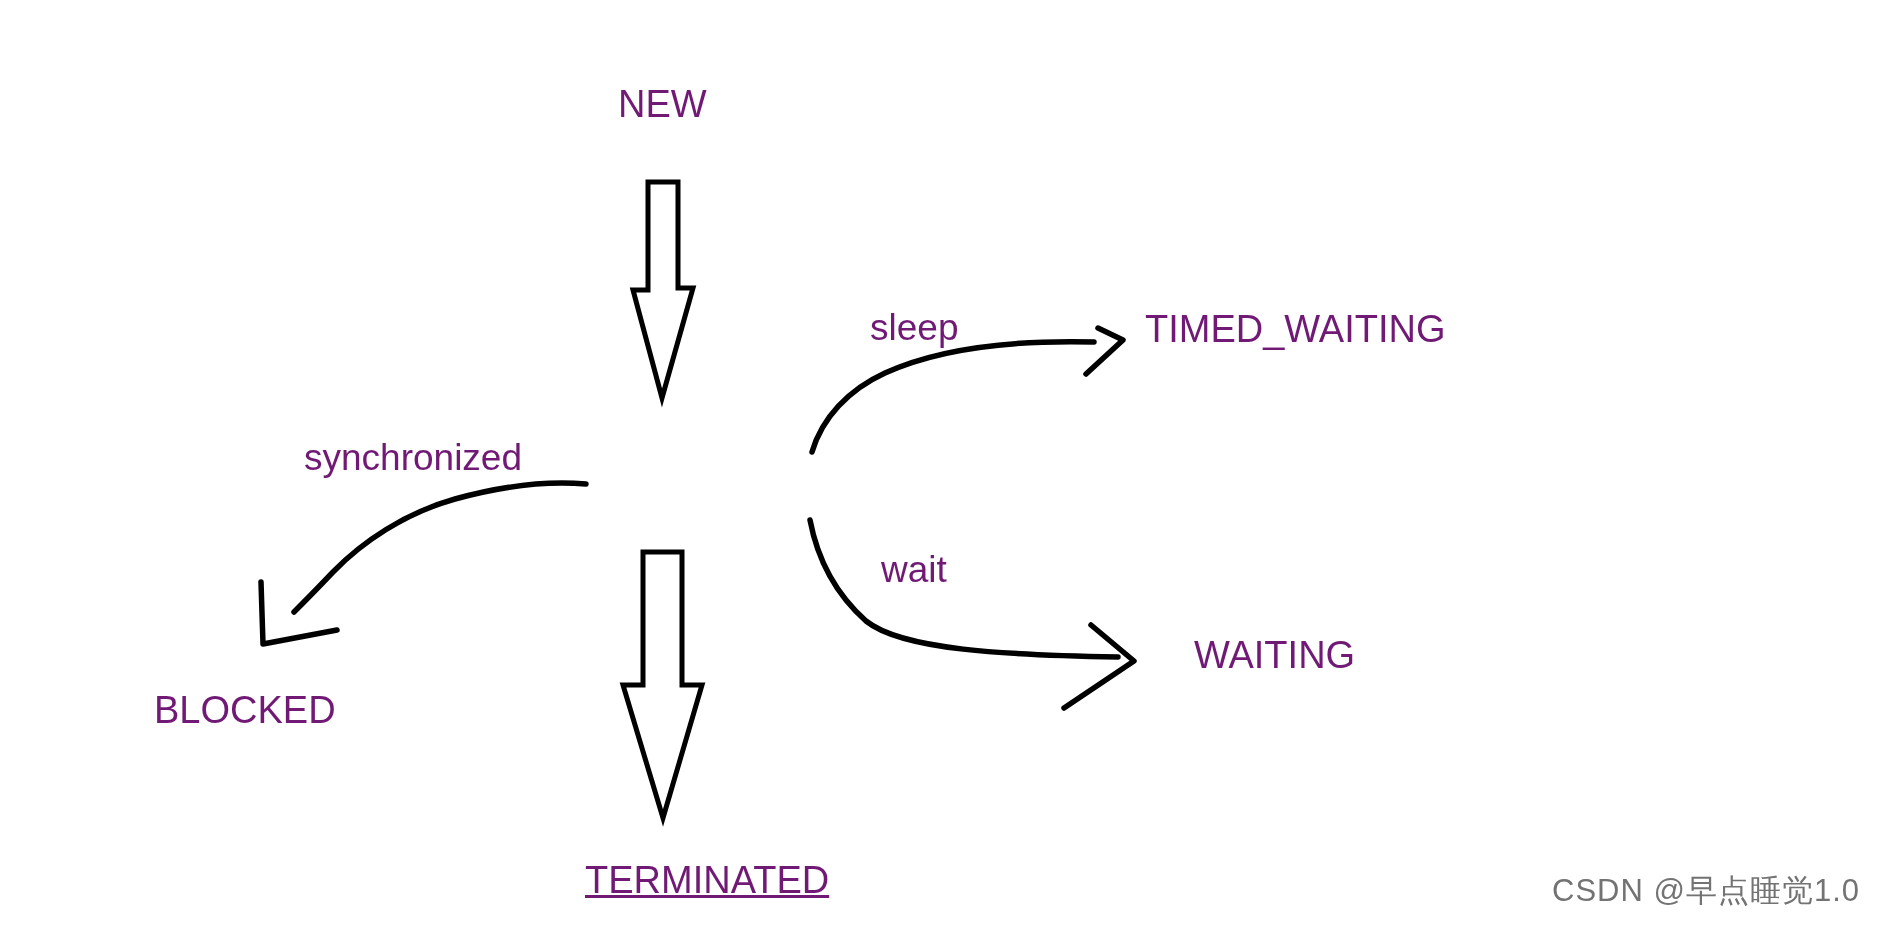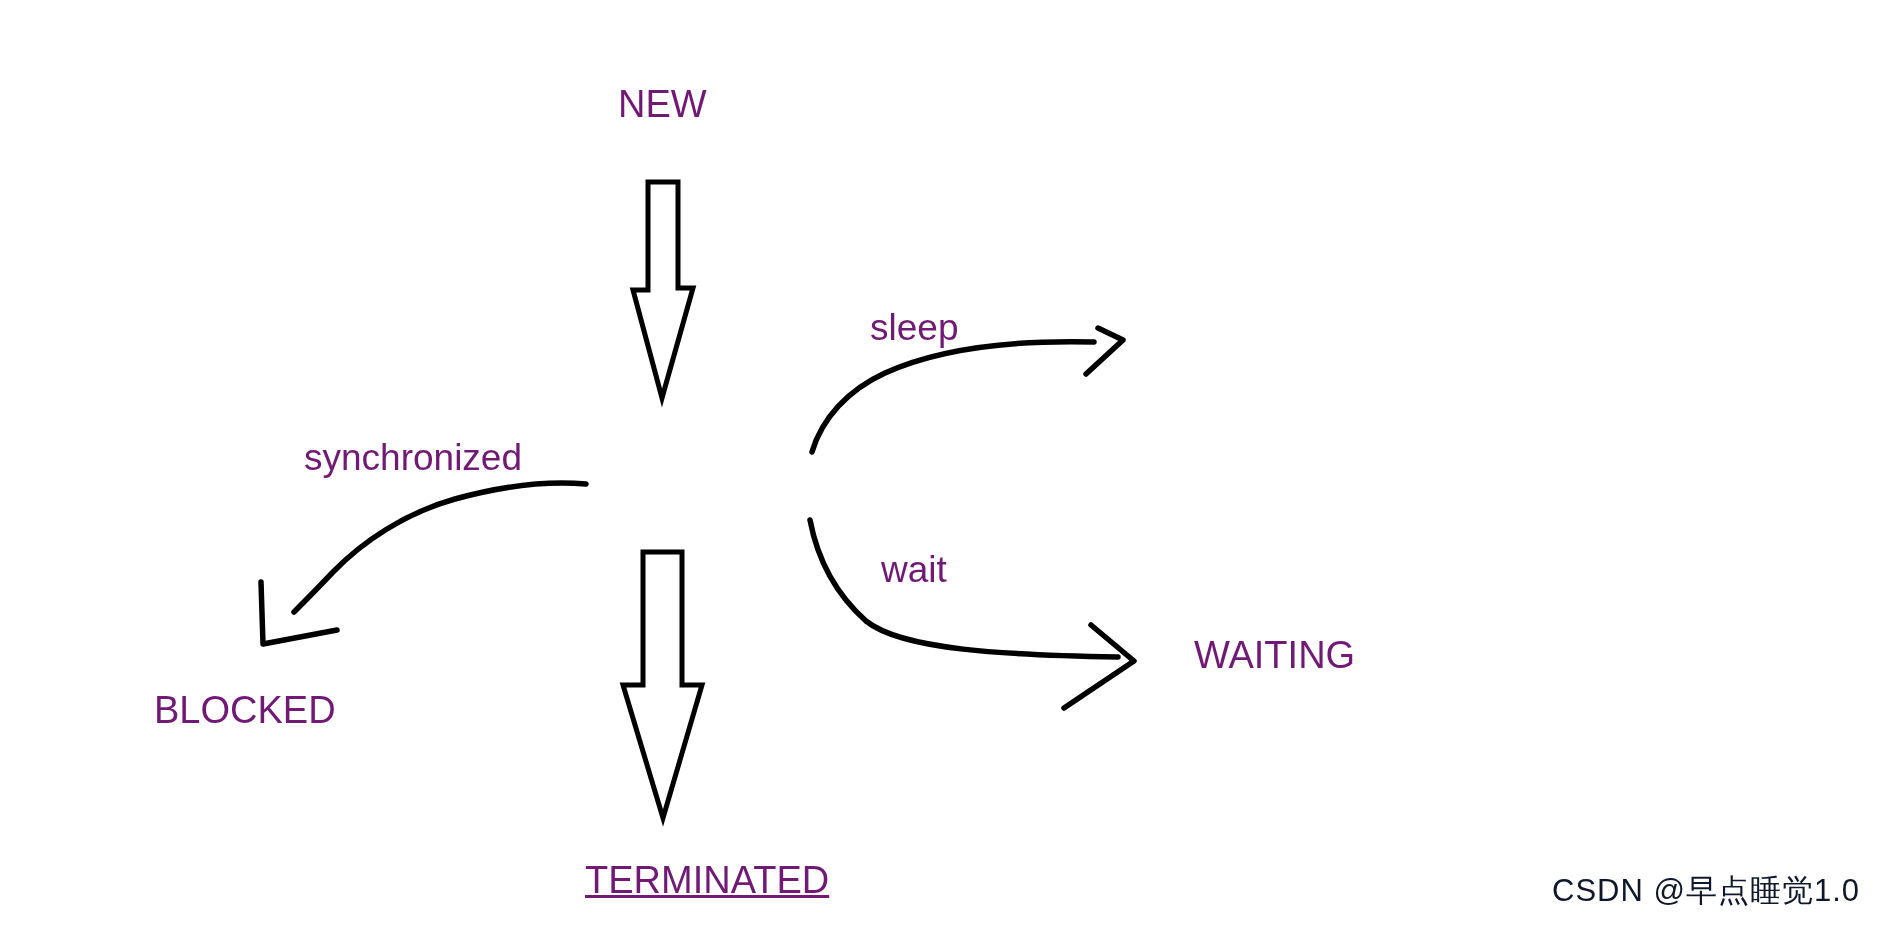--- a/index.html
+++ b/index.html
@@ -31,21 +31,21 @@
     letter-spacing: 0px;
   }
   .edge-label {
     font-size: 37px;
   }
   .watermark {
     position: absolute;
     left: 1552px;
     top: 870px;
     font-size: 31px;
-    color: #0f172a;
+    color: #737373;
     white-space: nowrap;
     letter-spacing: 1px;
   }
 </style>
 </head>
 <body>
 
 <div class="canvas">
 
   <svg class="strokes" viewBox="0 0 1898 927" xmlns="http://www.w3.org/2000/svg">
@@ -66,20 +66,21 @@
 
     <g fill="none" stroke="#000000" stroke-width="5.5" stroke-linecap="round" stroke-linejoin="round">
       <path d="M586,484 C540,480 495,488 455,499 C405,513 362,542 333,572 C315,591 300,606 294,612"></path>
       <path d="M261,582 L263,644 L337,630"></path>
     </g>
   </svg>
 
   <div class="label" style="left:618px; top:84px;">NEW</div>
 
 
+  <div class="label" style="left:1145px; top:309px;">TIMED_WAITING</div>
 
   <div class="label" style="left:1171px; top:635px;margin-left:23px;">WAITING</div>
 
   <div class="label" style="left:154px; top:690px;">BLOCKED</div>
 
   <div class="label" style="left:585px; top:860px;text-decoration:underline;">TERMINATED</div>
 
   <div class="label edge-label" style="left:849px; top:308px;margin-left:21px;">sleep</div>
 
   <div class="label edge-label" style="left:881px; top:550px;">wait</div>

